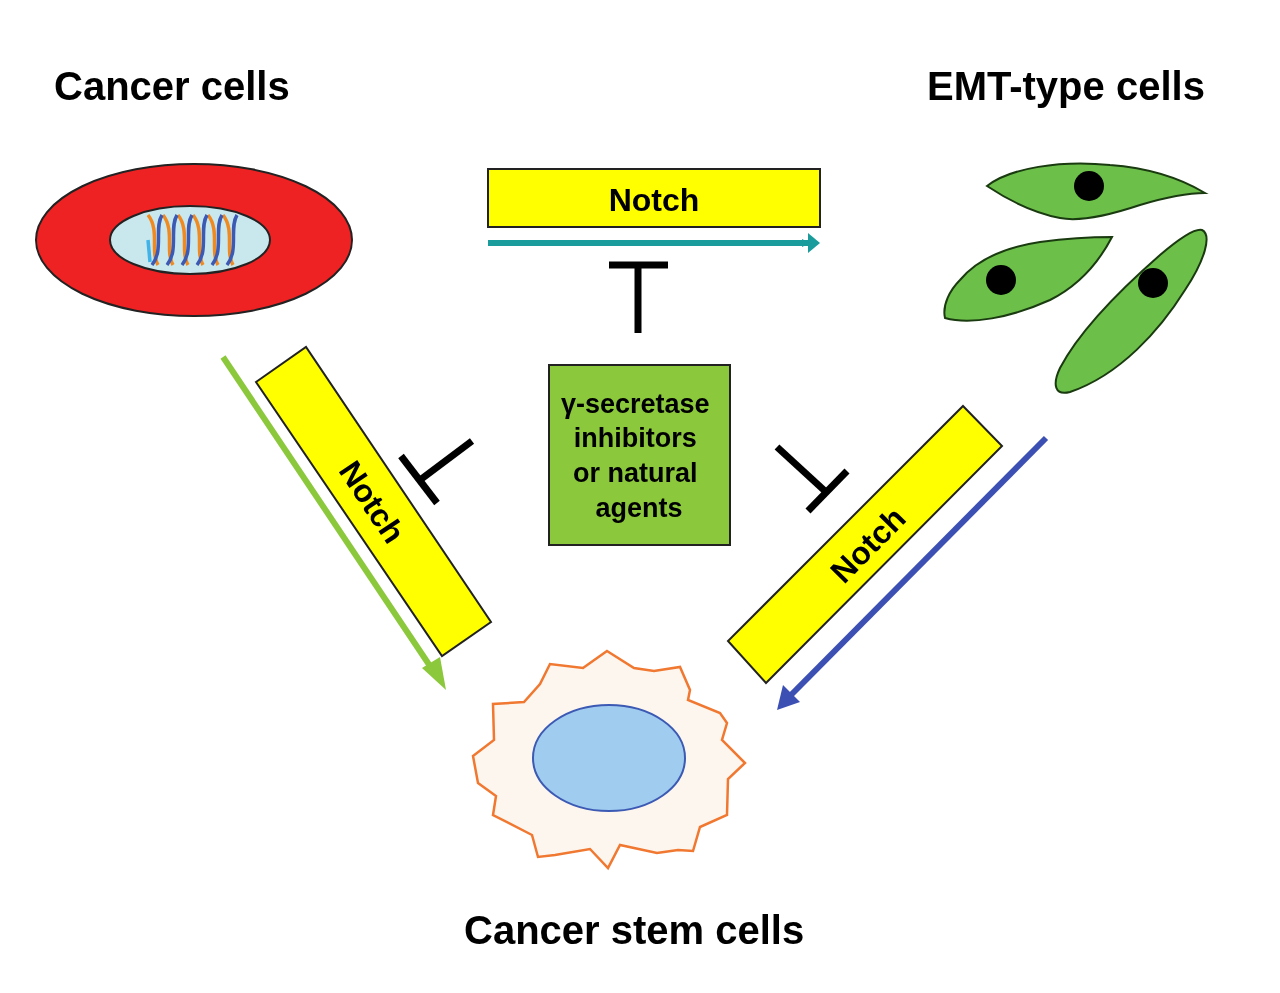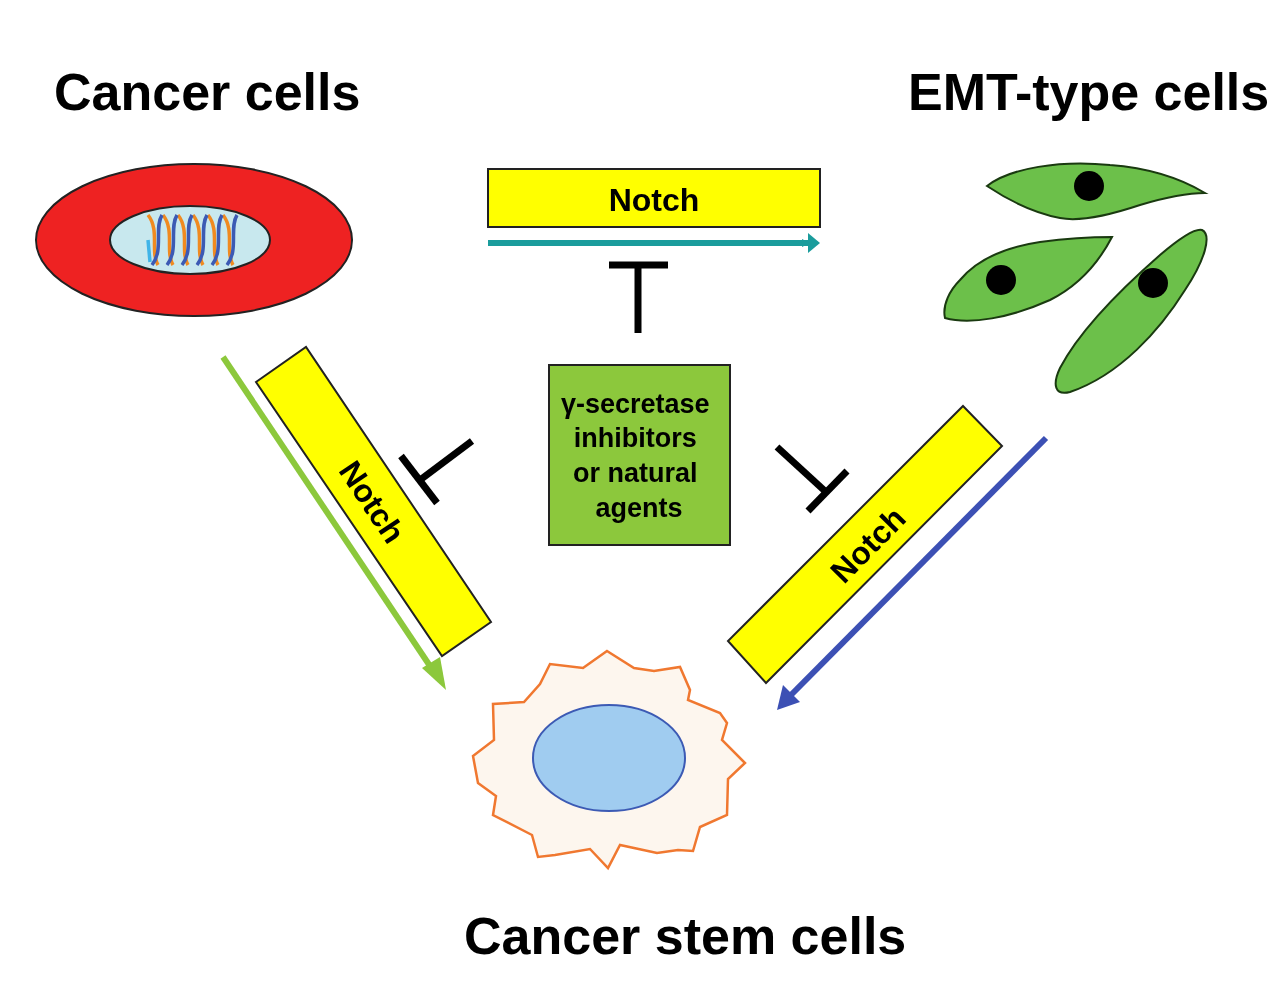--- a/index.html
+++ b/index.html
@@ -1,19 +1,19 @@
 <!DOCTYPE html>
 <html><head>
 <meta charset="utf-8">
 <style>
   html, body { margin: 0; padding: 0; background: #ffffff; }
   body { width: 1280px; height: 993px; position: relative; overflow: hidden; font-family: "Liberation Sans", sans-serif; }
-  .title { position: absolute; font-weight: bold; font-size: 52px; color: #000; white-space: nowrap; line-height: 1; }
+  .title { position: absolute; font-weight: bold; font-size: 40px; color: #000; white-space: nowrap; line-height: 1; }
   #t-cancer { left: 54px; top: 66px; }
-  #t-emt { left: 908px; top: 66px; text-align: center; }
+  #t-emt { left: 927px; top: 66px; text-align: center; }
   #t-stem { left: 464px; top: 910px; }
   svg { position: absolute; left: 0; top: 0; }
   .box-label { font-family: "Liberation Sans", sans-serif; font-weight: bold; fill: #000; }
 </style>
 </head>
 <body>
 
 <div class="title" id="t-cancer">Cancer cells</div>
 <div class="title" id="t-emt">EMT-type cells</div>
 <div class="title" id="t-stem">Cancer stem cells</div>

